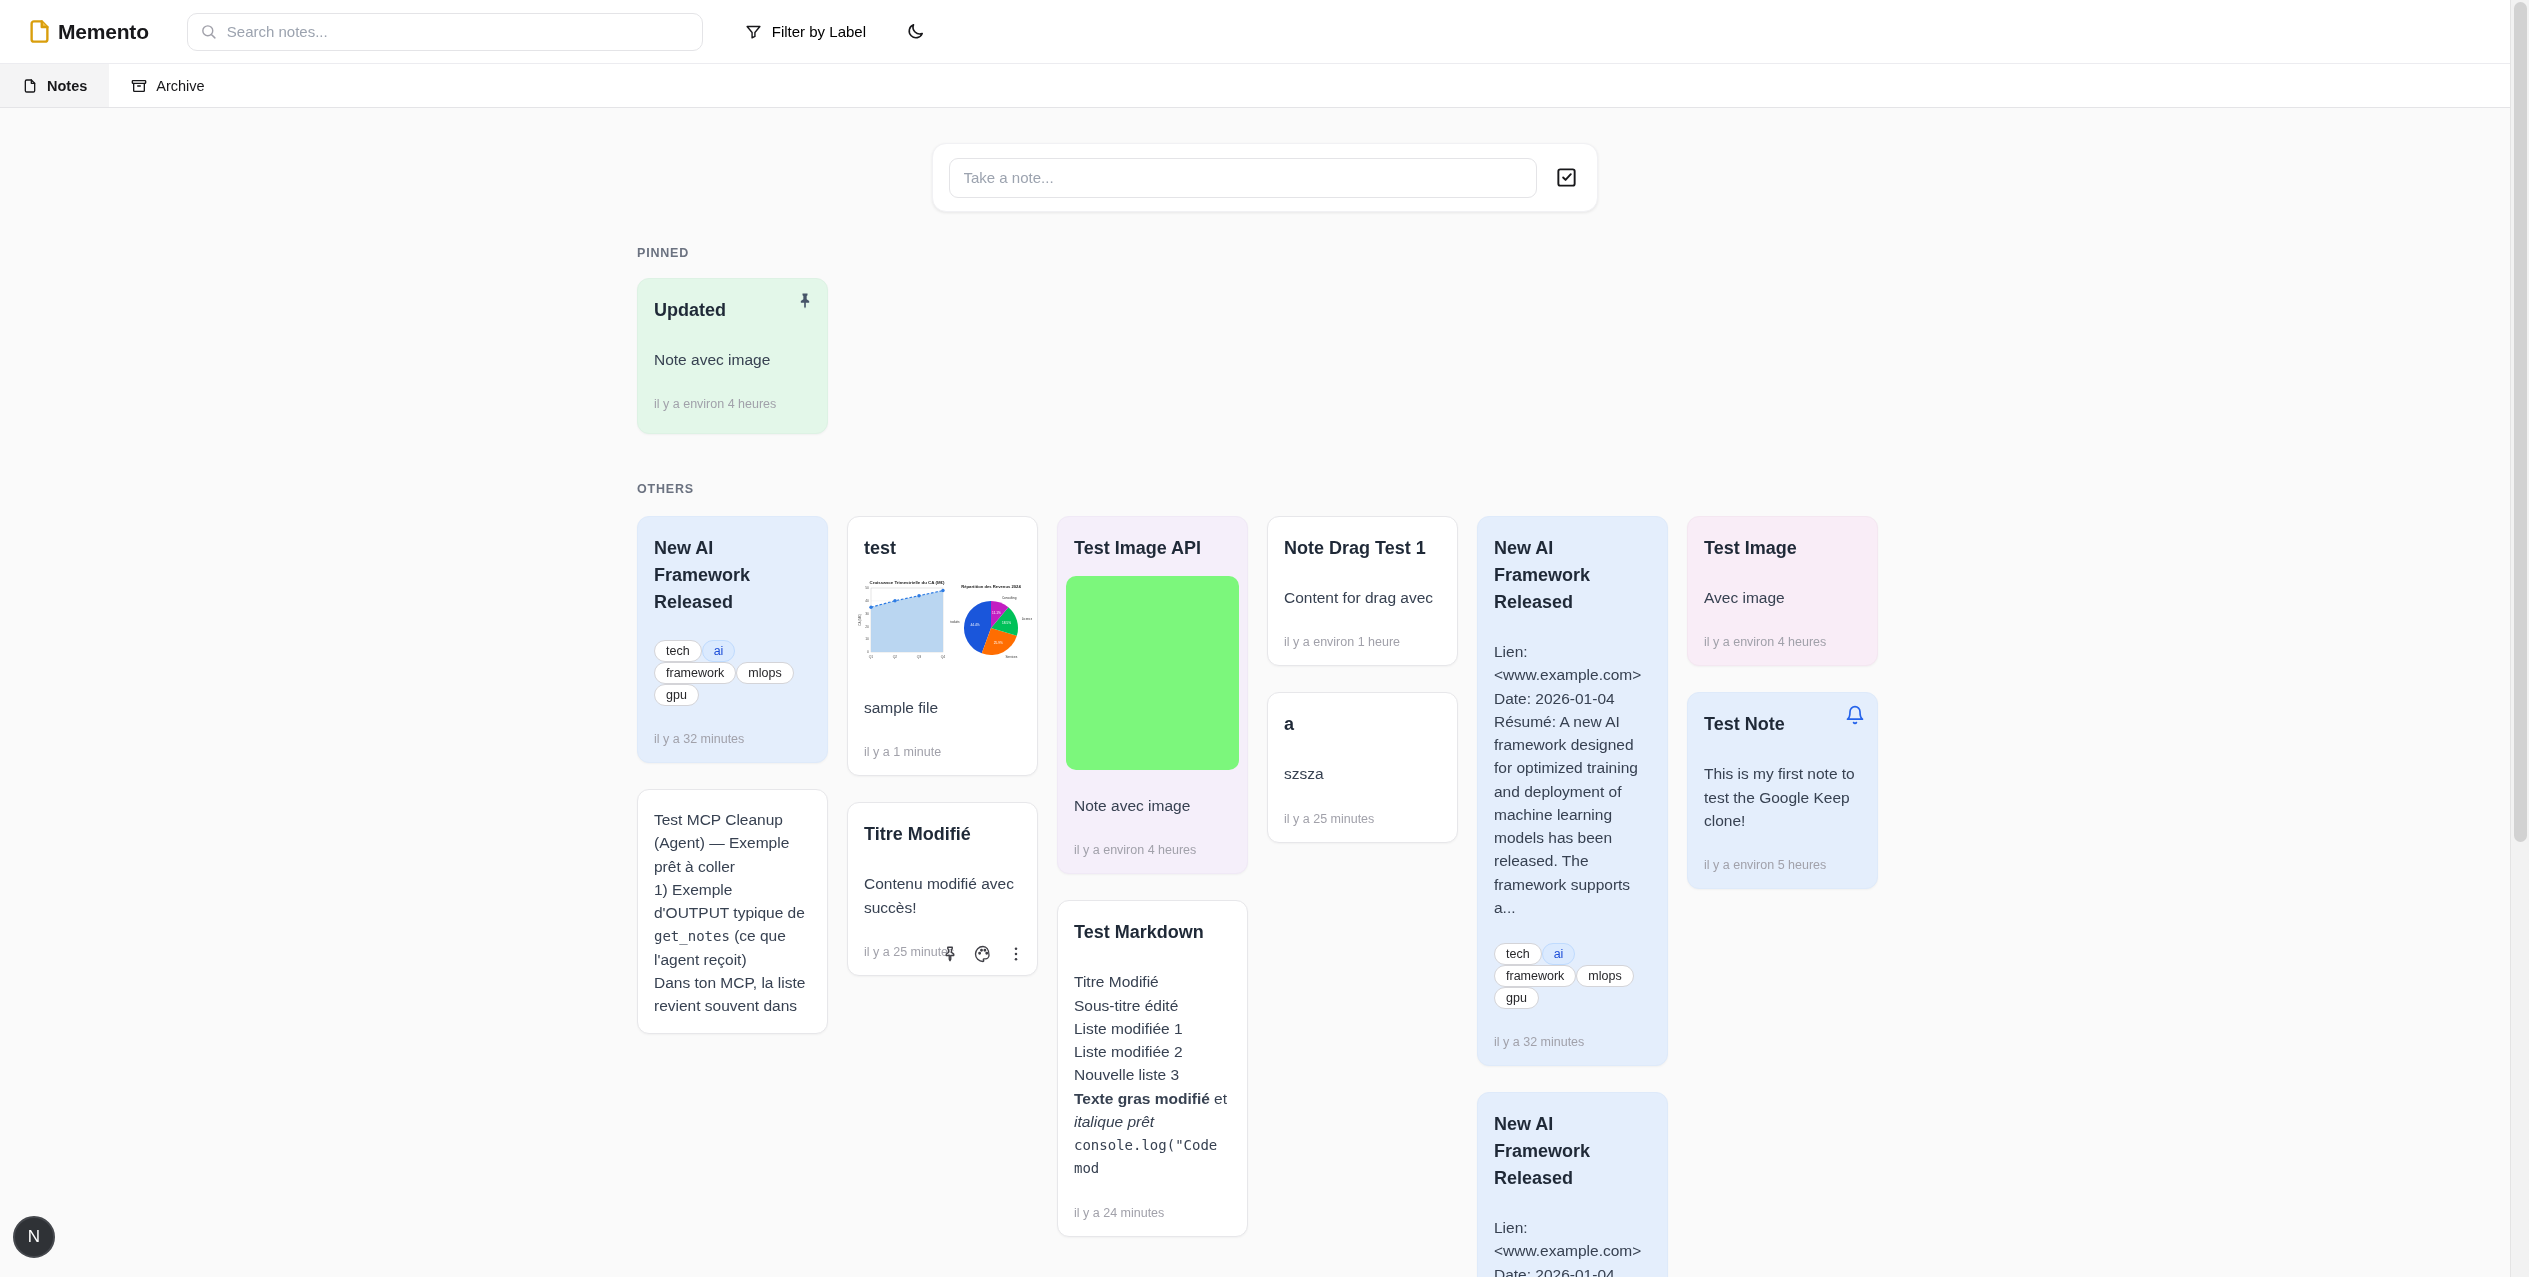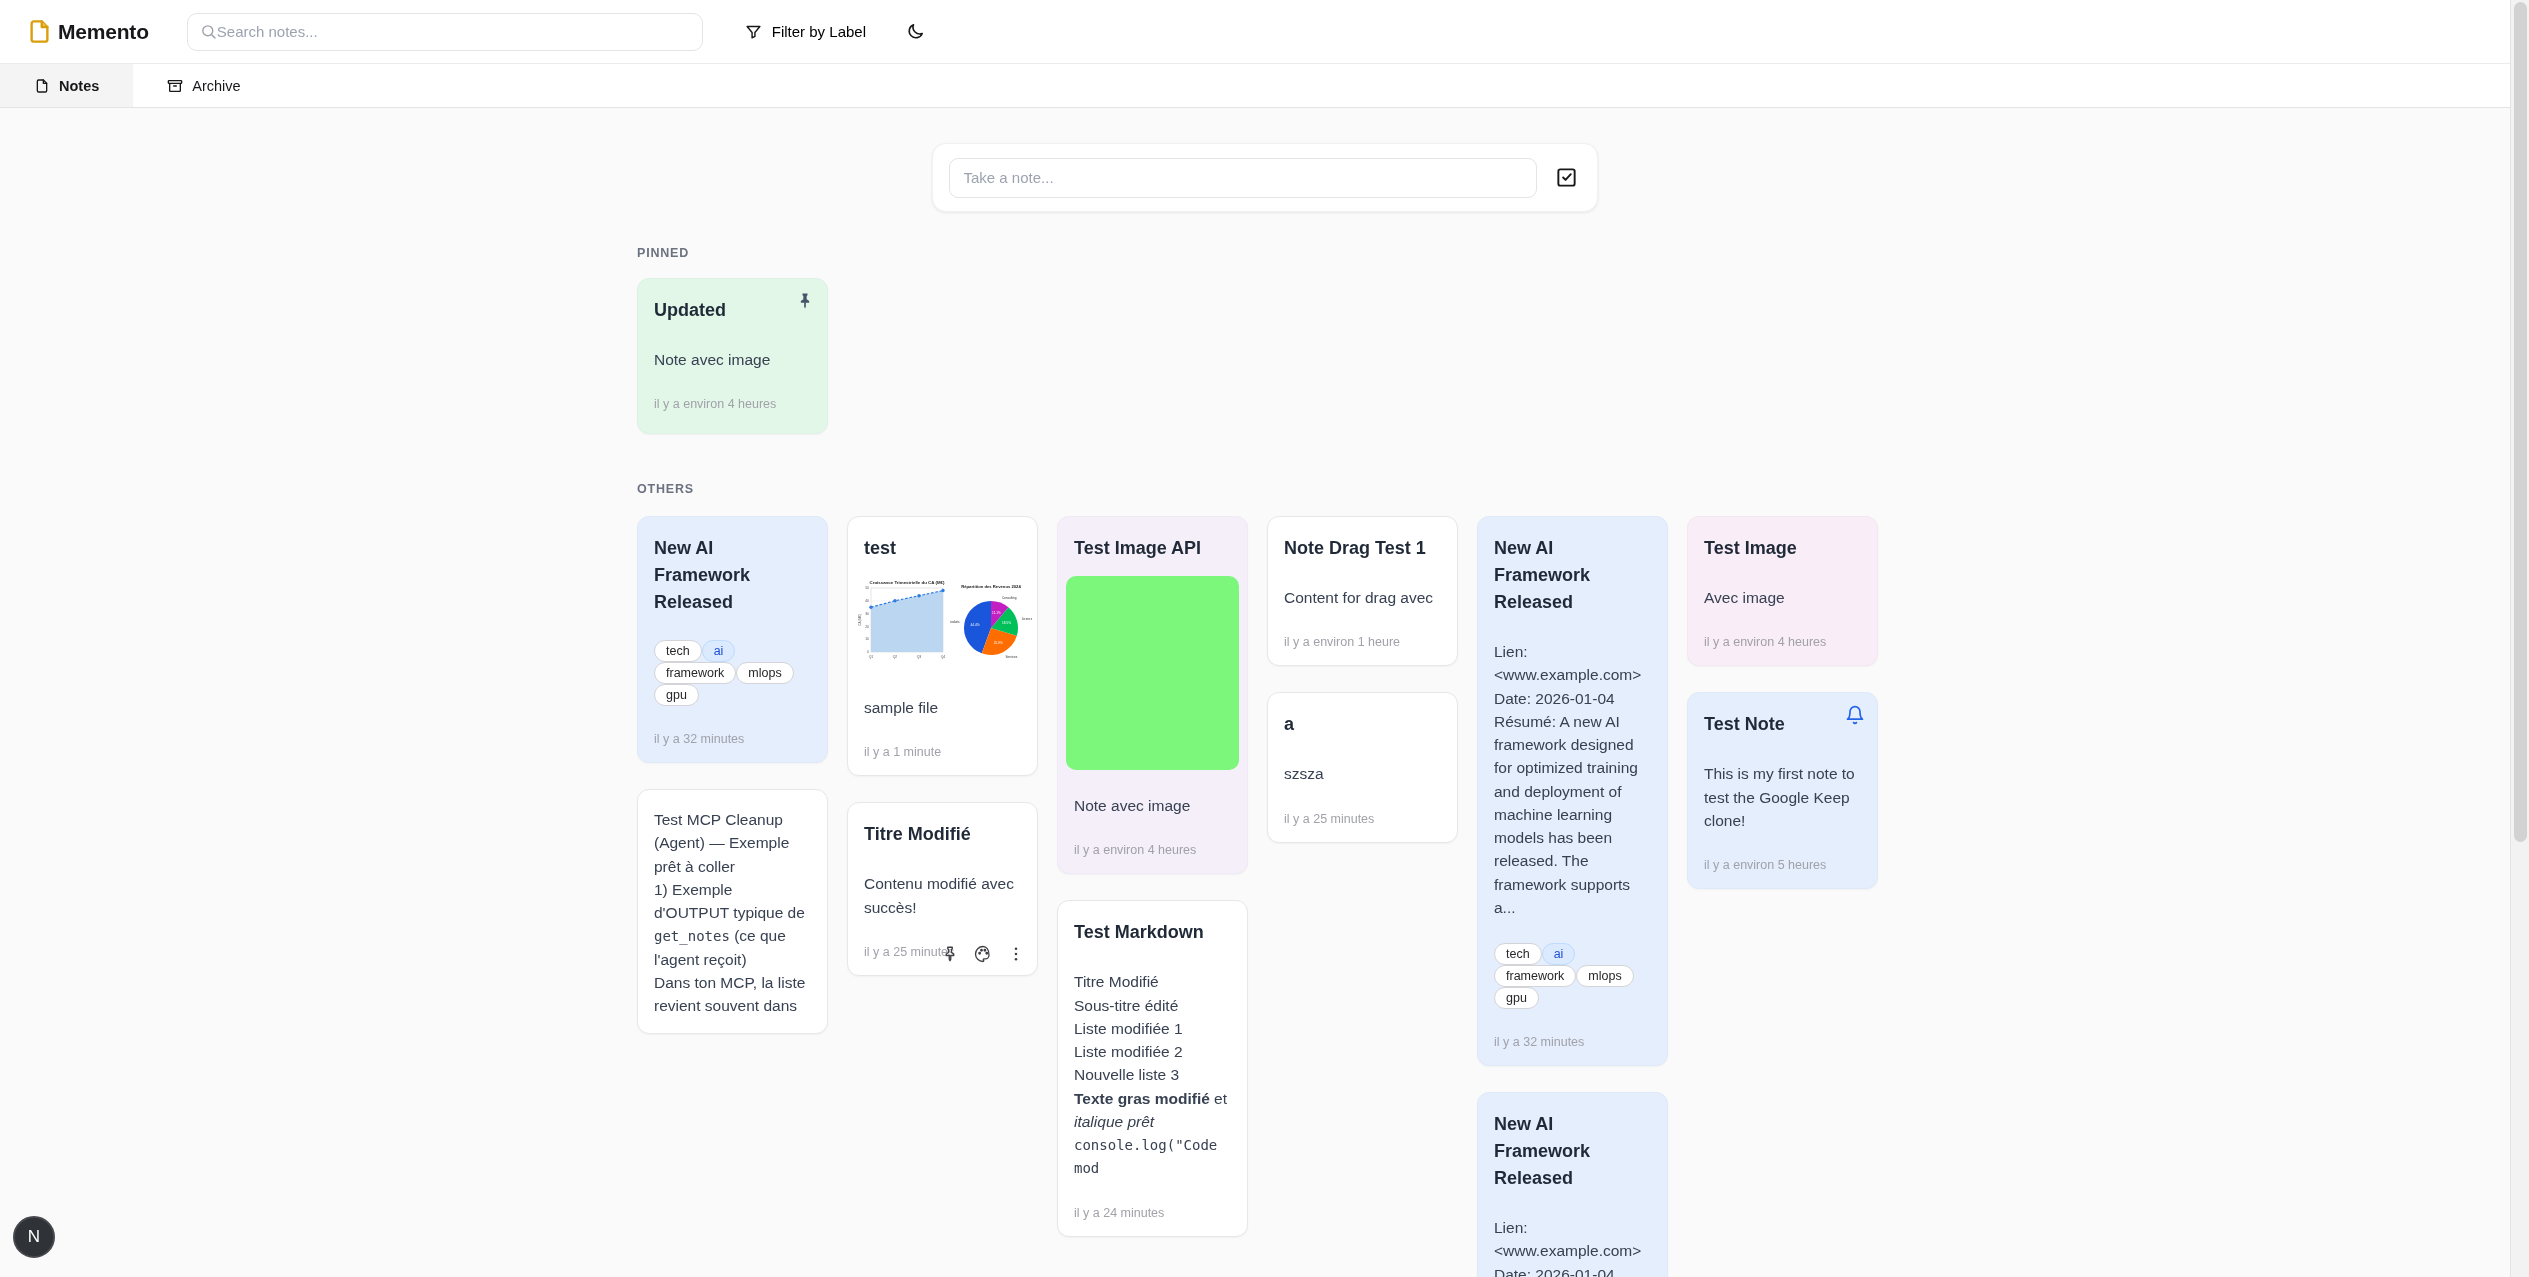--- a/index.html
+++ b/index.html
@@ -6,30 +6,30 @@
   html,body { width:2529px; height:1277px; overflow:hidden; }
   body { font-family:"Liberation Sans", sans-serif; background:#fafafa; color:#18181b; position:relative; }
 
   
   .header { height:64px; background:#ffffff; border-bottom:1px solid #ececf0; display:flex; align-items:center; padding:0 26px; }
   .logo { display:flex; align-items:center; gap:5px; }
   .logo svg { width:27px; height:27px; }
   .app-title { font-size:21px; font-weight:700; letter-spacing:-.2px; }
   .searchbox { margin-left:38px; width:516px; height:38px; border:1.5px solid #e4e4e7; border-radius:10px; background:#fff; display:flex; align-items:center; padding:0 12px; }
   .searchbox svg { width:17px; height:17px; stroke:#a1a1aa; flex:none; }
-  .searchbox input { border:none; outline:none; flex:1; font-size:15px; font-family:inherit; color:#6d28d9; background:transparent; }
+  .searchbox input { border:none; outline:none; flex:1; margin-left:10px; font-size:15px; font-family:inherit; color:#6d28d9; background:transparent; }
   .searchbox input::placeholder { color:#9ca3af; }
   .filter-btn { margin-left:30px; display:flex; align-items:flex-end; gap:10px; font-size:15px; font-weight:500; padding:8px 12px; border-radius:8px; background:transparent; border:none; font-family:inherit; cursor:pointer; }
   .filter-btn svg { width:17px; height:17px; }
   .icon-btn { margin-left:18px; width:38px; height:38px; border:none; background:transparent; border-radius:8px; display:flex; align-items:center; justify-content:center; cursor:pointer; }
   .icon-btn svg { width:19px; height:19px; }
 
   
   .tabbar { height:44px; background:#ffffff; border-bottom:1px solid #e4e4e7; display:flex; align-items:stretch; }
-  .tab { display:flex; align-items:center; gap:9px; font-size:14.5px; font-weight:500; padding:0 34px; background:transparent; border:none; font-family:inherit; cursor:pointer; color:#18181b; }
+  .tab { display:flex; align-items:center; gap:9px; font-size:14.5px; font-weight:500; padding:0 22px; background:transparent; border:none; font-family:inherit; cursor:pointer; color:#18181b; }
   .tab svg { width:16px; height:16px; }
   .tab.active { background:#f4f4f5; font-weight:600; }
 
   
   .composer { width:666px; margin:35px auto 0; height:69px; background:#fff; border:1px solid #f1f1f4; border-radius:14px; box-shadow:0 1px 3px rgba(0,0,0,.08); display:flex; align-items:center; padding:0 16px; }
   .composer input { flex:1; height:40px; border:1px solid #e4e4e7; border-radius:9px; padding:0 14px; font-size:15px; font-family:inherit; outline:none; color:#000000; }
   .composer input::placeholder { color:#9ca3af; }
   .composer .check-btn { margin-left:16px; border:none; background:transparent; cursor:pointer; width:28px; height:28px; display:flex; align-items:center; justify-content:center; }
   .composer .check-btn svg { width:23px; height:23px; }
 

